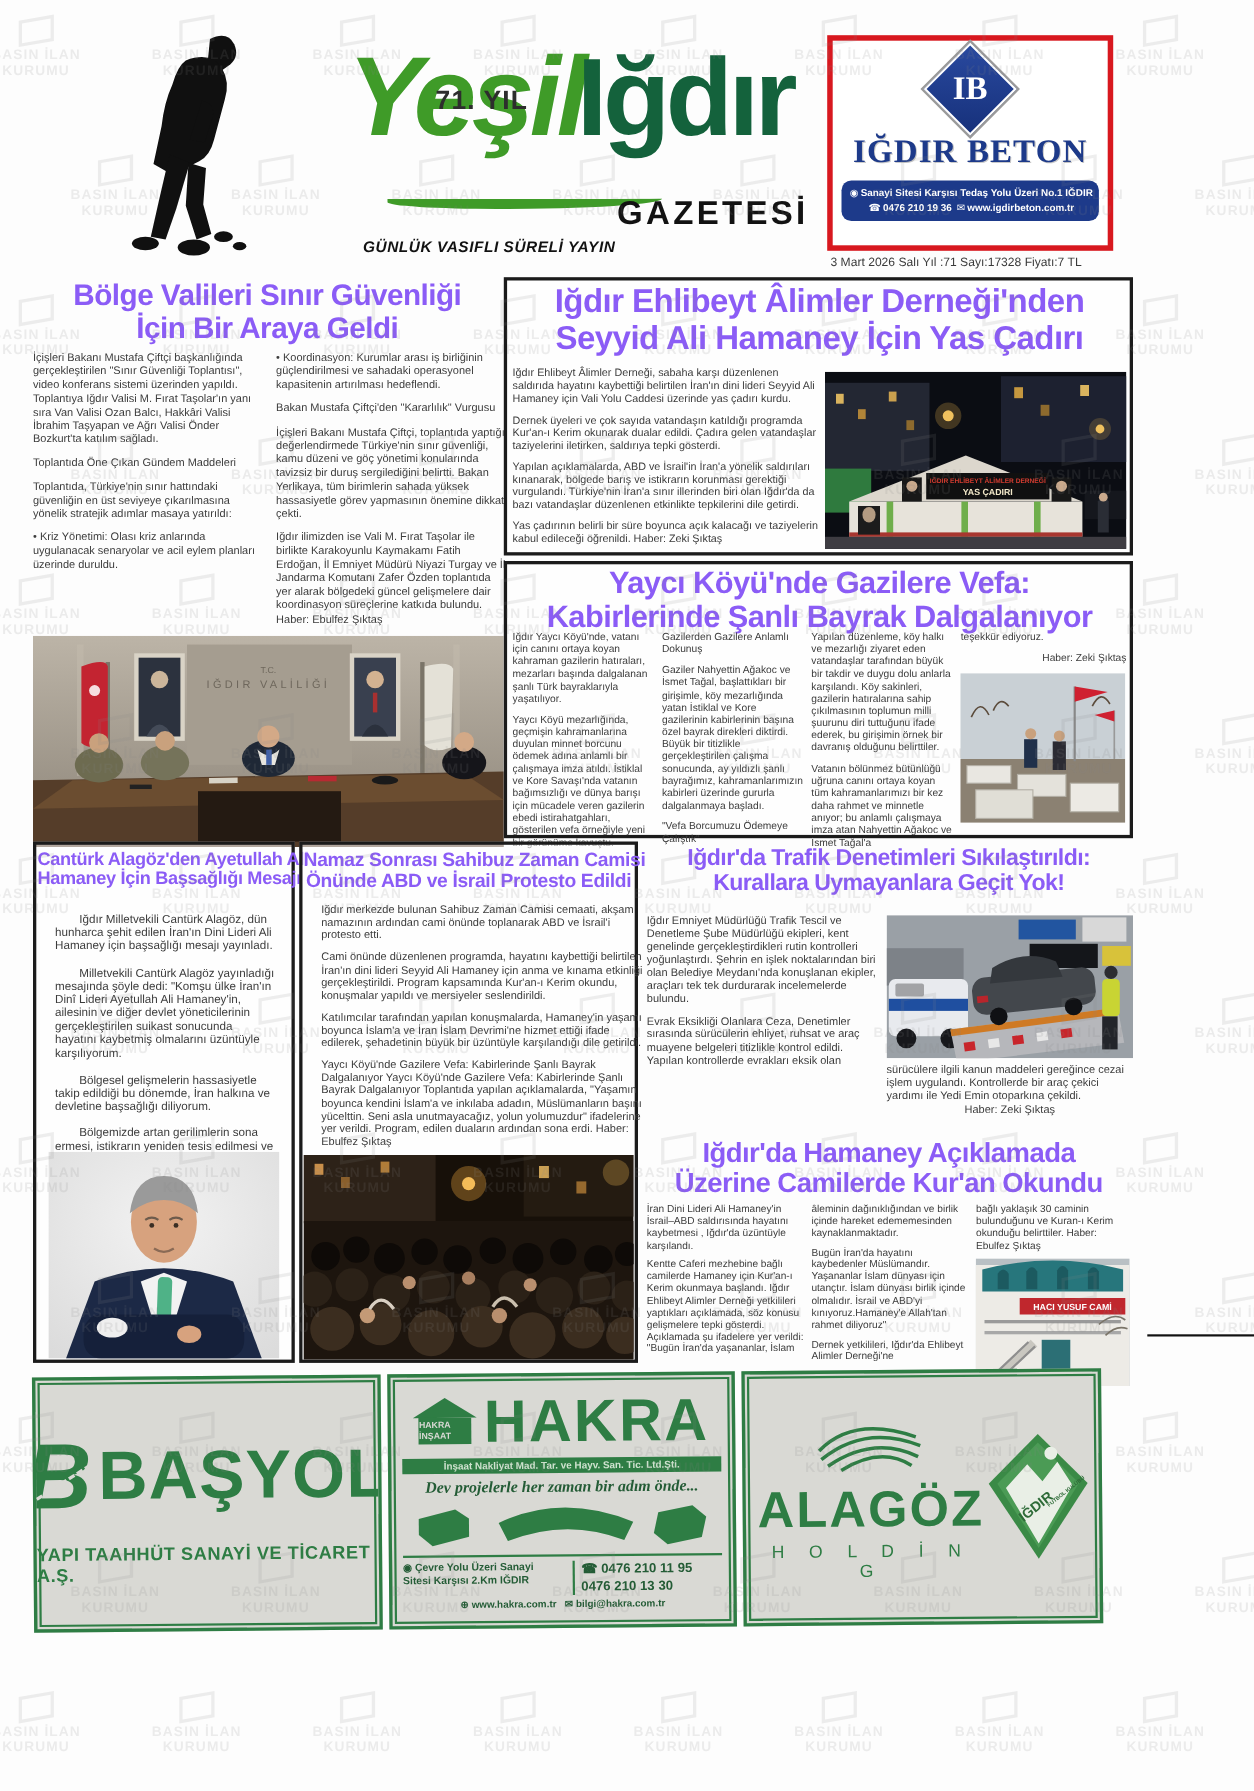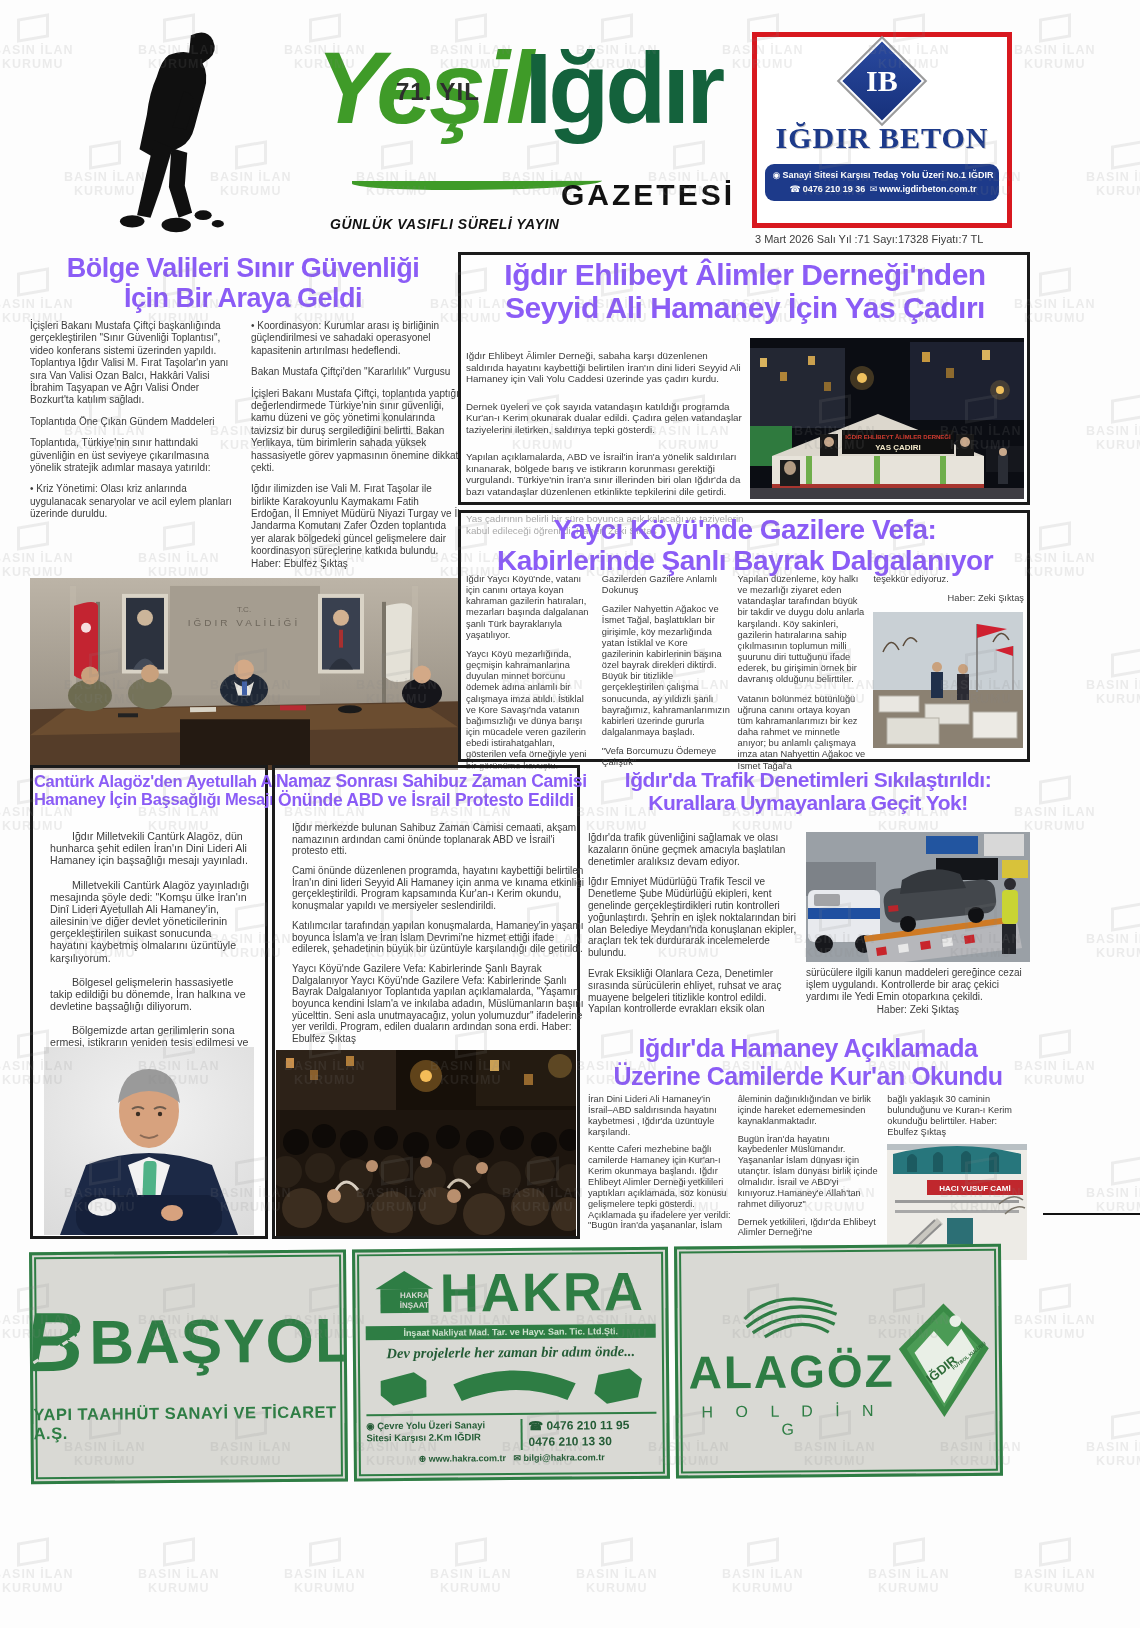--- a/index.html
+++ b/index.html
@@ -46,21 +46,21 @@
   
   #a1-h{left:20px;top:254px;width:446px;font-size:27px}
   #a1-cols{left:30px;top:320px;width:430px;height:256px;gap:12px;font-size:10px;line-height:1.24;color:#3c3c3c}
   #a1-cols .col{flex:1}
   #photo1{left:30px;top:578px;width:428px;height:192px}
 
   
   #a2{left:458px;top:252px;width:572px;height:253px}
   #a2-h{left:462px;top:258px;width:566px;font-size:30px}
   #a2-body{left:466px;top:334px;width:278px;height:165px;font-size:9.8px;line-height:1.18;color:#3c3c3c}
-  #a2-body p{margin:16px 0 8px}
+  #a2-body p{margin:0 0 8px}
   #photo2{left:750px;top:338px;width:274px;height:161px}
 
   
   #a3{left:458px;top:510px;width:572px;height:252px}
   #a3-h{left:462px;top:515px;width:566px;font-size:28px}
   #a3-cols{left:466px;top:574px;width:558px;height:182px;gap:7px;font-size:9.3px;line-height:1.2;color:#3c3c3c}
   #a3-cols .c1,#a3-cols .c2,#a3-cols .c3{width:130px}
   #a3-cols .c4{width:152px}
   #a3-cols p{margin:0 0 8px}
   #photo3{width:150px;height:136px;margin-top:2px}
@@ -105,21 +105,21 @@
   #basyol-row{display:flex;align-items:center;gap:6px}
   #basyol-letter{font:italic bold 84px "Liberation Sans",sans-serif;color:#2e7d44;position:relative}
   #basyol-letter u{position:absolute;left:6px;top:52px;width:58px;border-top:3px dashed #d9d9d4;transform:rotate(-32deg)}
   #basyol-name{font:bold 62px "Liberation Sans",sans-serif;color:#2e7d44;letter-spacing:1px}
   #basyol-tagline{font-size:16.5px;font-weight:bold;color:#2e7d44;margin-top:14px;letter-spacing:.5px}
   #ad-hakra{flex:1;padding:10px 10px 6px;display:flex;flex-direction:column}
   #hakra-top{display:flex;align-items:center;gap:6px;justify-content:center}
   #hakra-house{width:58px;height:44px;position:relative;flex:0 0 auto}
   #hakra-house .roof{position:absolute;left:0;top:0;width:0;height:0;border-left:29px solid transparent;border-right:29px solid transparent;border-bottom:18px solid #2e7d44}
   #hakra-house .box{position:absolute;left:5px;top:18px;width:48px;height:24px;background:#2e7d44;color:#d9d9d4;
-      font-size:8px;font-weight:bold;text-align:right;line-height:1.25;padding-top:2px}
+      font-size:8px;font-weight:bold;text-align:left;line-height:1.25;padding-top:2px}
   #hakra-name{font:bold 54px "Liberation Sans",sans-serif;color:#2e7d44;letter-spacing:2px}
   #hakra-band{background:#2e7d44;color:#cfe3cf;text-align:center;font-size:9px;font-weight:bold;padding:2px 0;margin-top:2px}
   #hakra-slogan{font:italic bold 14.5px "Liberation Serif",serif;color:#245c36;text-align:center;margin-top:5px}
   #hakra-bricks{display:flex;justify-content:space-around;align-items:center;height:52px}
   #hakra-contact{display:flex;border-top:2px solid #2e7d44;padding-top:4px;font-size:9.5px;color:#245c36;font-weight:bold}
   #hakra-addr{flex:1.2;line-height:1.3}
   #hakra-phones{flex:1;border-left:2px solid #2e7d44;padding-left:6px;font-size:12px;line-height:1.3}
   #hakra-web{font-size:9px;color:#245c36;font-weight:bold;text-align:center;margin-top:3px}
   #ad-alagoz{flex:1.05;display:flex;align-items:center;justify-content:space-evenly;padding:8px}
   #alagoz-left{text-align:center}
@@ -419,21 +419,20 @@
       <circle cx="178" cy="146" r="7" fill="#b98f6e"></circle>
     <path d="M60,140 q10,-16 22,0" stroke="#d9cfc2" stroke-width="3" fill="none"></path>
     <path d="M172,138 q10,-16 22,0" stroke="#cabfae" stroke-width="3" fill="none"></path>
   </svg>
 
   <div id="a6-h" class="abs hl">
     <div>Iğdır'da Trafik Denetimleri Sıkılaştırıldı:</div>
     <div>Kurallara Uymayanlara Geçit Yok!</div>
   </div>
   <div id="a6-col1" class="abs paras">
-      <p>Iğdır'da trafik güvenliğini sağlamak ve olası kazaların önüne geçmek amacıyla başlatılan denetimler aralıksız devam ediyor.</p>
       <p>Iğdır Emniyet Müdürlüğü Trafik Tescil ve Denetleme Şube Müdürlüğü ekipleri, kent genelinde gerçekleştirdikleri rutin kontrolleri yoğunlaştırdı. Şehrin en işlek noktalarından biri olan Belediye Meydanı'nda konuşlanan ekipler, araçları tek tek durdurarak incelemelerde bulundu.</p>
       <p>Evrak Eksikliği Olanlara Ceza, Denetimler sırasında sürücülerin ehliyet, ruhsat ve araç muayene belgeleri titizlikle kontrol edildi. Yapılan kontrollerde evrakları eksik olan</p>
     </div>
   <svg id="photo6" class="abs" viewBox="0 0 224 130" preserveAspectRatio="none">
     <rect width="224" height="130" fill="#9aa0a6"></rect>
     <rect x="120" y="4" width="52" height="18" fill="#2255a0"></rect>
       <rect x="178" y="2" width="40" height="22" fill="#d8d8d8"></rect>
     <rect x="130" y="26" width="62" height="22" fill="#14161a"></rect>
       <rect x="196" y="28" width="26" height="18" fill="#d8c23a"></rect>
     <rect x="0" y="30" width="70" height="34" fill="#7d8288"></rect>

